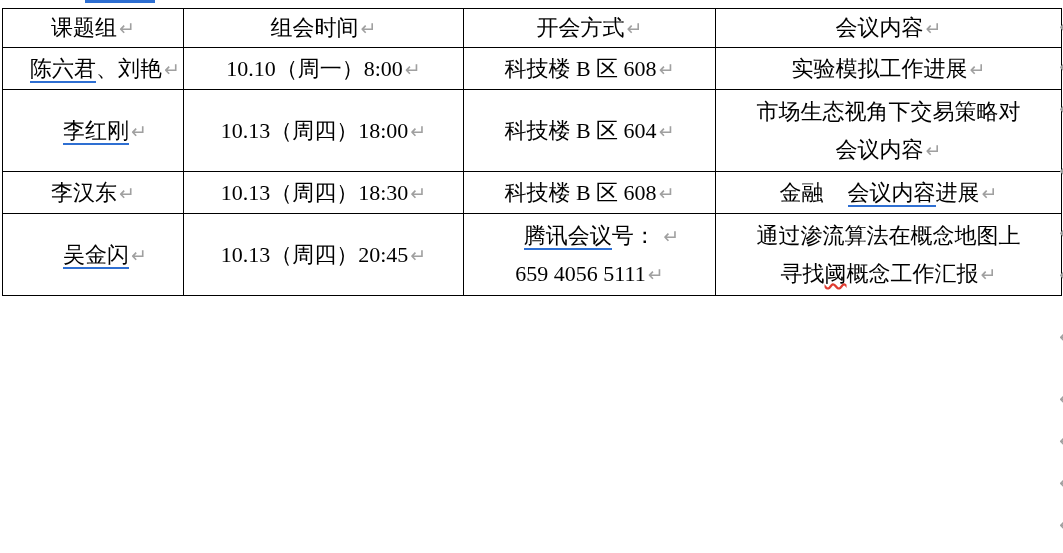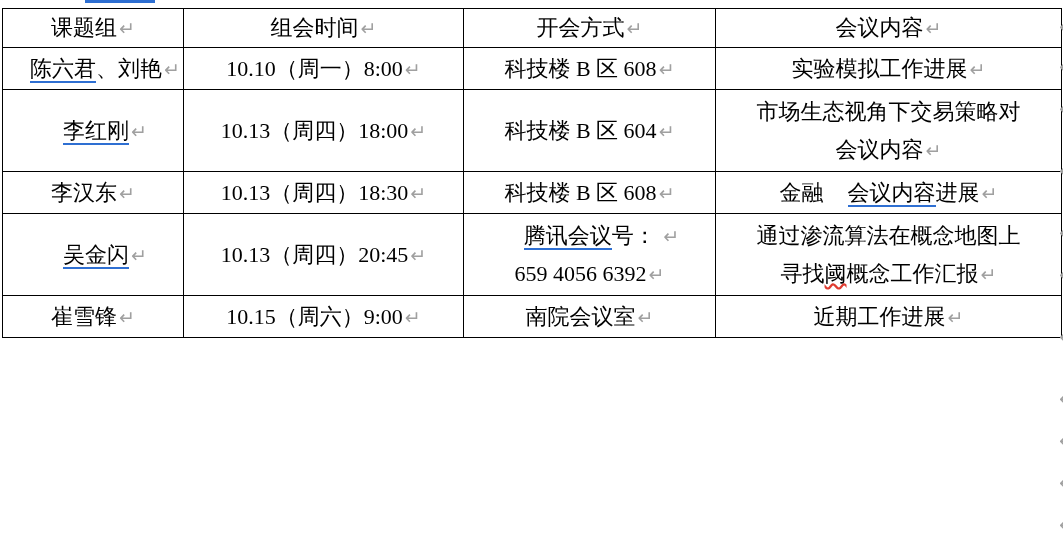--- a/index.html
+++ b/index.html
@@ -93,39 +93,25 @@
         </tr>
         <tr class="tall">
           <td>
             <div class="line"><span class="link">吴金闪</span><span class="mark">↵</span></div>
           </td>
           <td>
             <div class="line"><span>10.13（周四）20:45</span><span class="mark">↵</span></div>
           </td>
           <td>
             <div class="line"><span class="link">腾讯会议</span><span>号： </span><span class="mark">↵</span></div>
-            <div class="line"><span>659 4056 6392</span><span class="mark">↵</span></div>
+            <div class="line"><span>659 4056 5111</span><span class="mark">↵</span></div>
           </td>
           <td>
             <div class="line"><span>通过渗流算法在概念地图上</span></div>
             <div class="line"><span>寻找</span><span class="spell">阈</span><span>概念工作汇报</span><span class="mark">↵</span></div>
-          </td>
-        </tr>
-        <tr>
-          <td>
-            <div class="line"><span>崔雪锋</span><span class="mark">↵</span></div>
-          </td>
-          <td>
-            <div class="line"><span>10.15（周六）9:00</span><span class="mark">↵</span></div>
-          </td>
-          <td>
-            <div class="line"><span>南院会议室</span><span class="mark">↵</span></div>
-          </td>
-          <td>
-            <div class="line"><span>近期工作进展</span><span class="mark">↵</span></div>
           </td>
         </tr>
       </tbody>
   </table>
   <div id="row-end-marks">
       <span class="row-end-mark" style="top: 15.5px;">↵</span>
       <span class="row-end-mark" style="top: 56px;">↵</span>
       <span class="row-end-mark" style="top: 98px;">↵</span>
       <span class="row-end-mark" style="top: 160px;">↵</span>
       <span class="row-end-mark" style="top: 222px;">↵</span>

